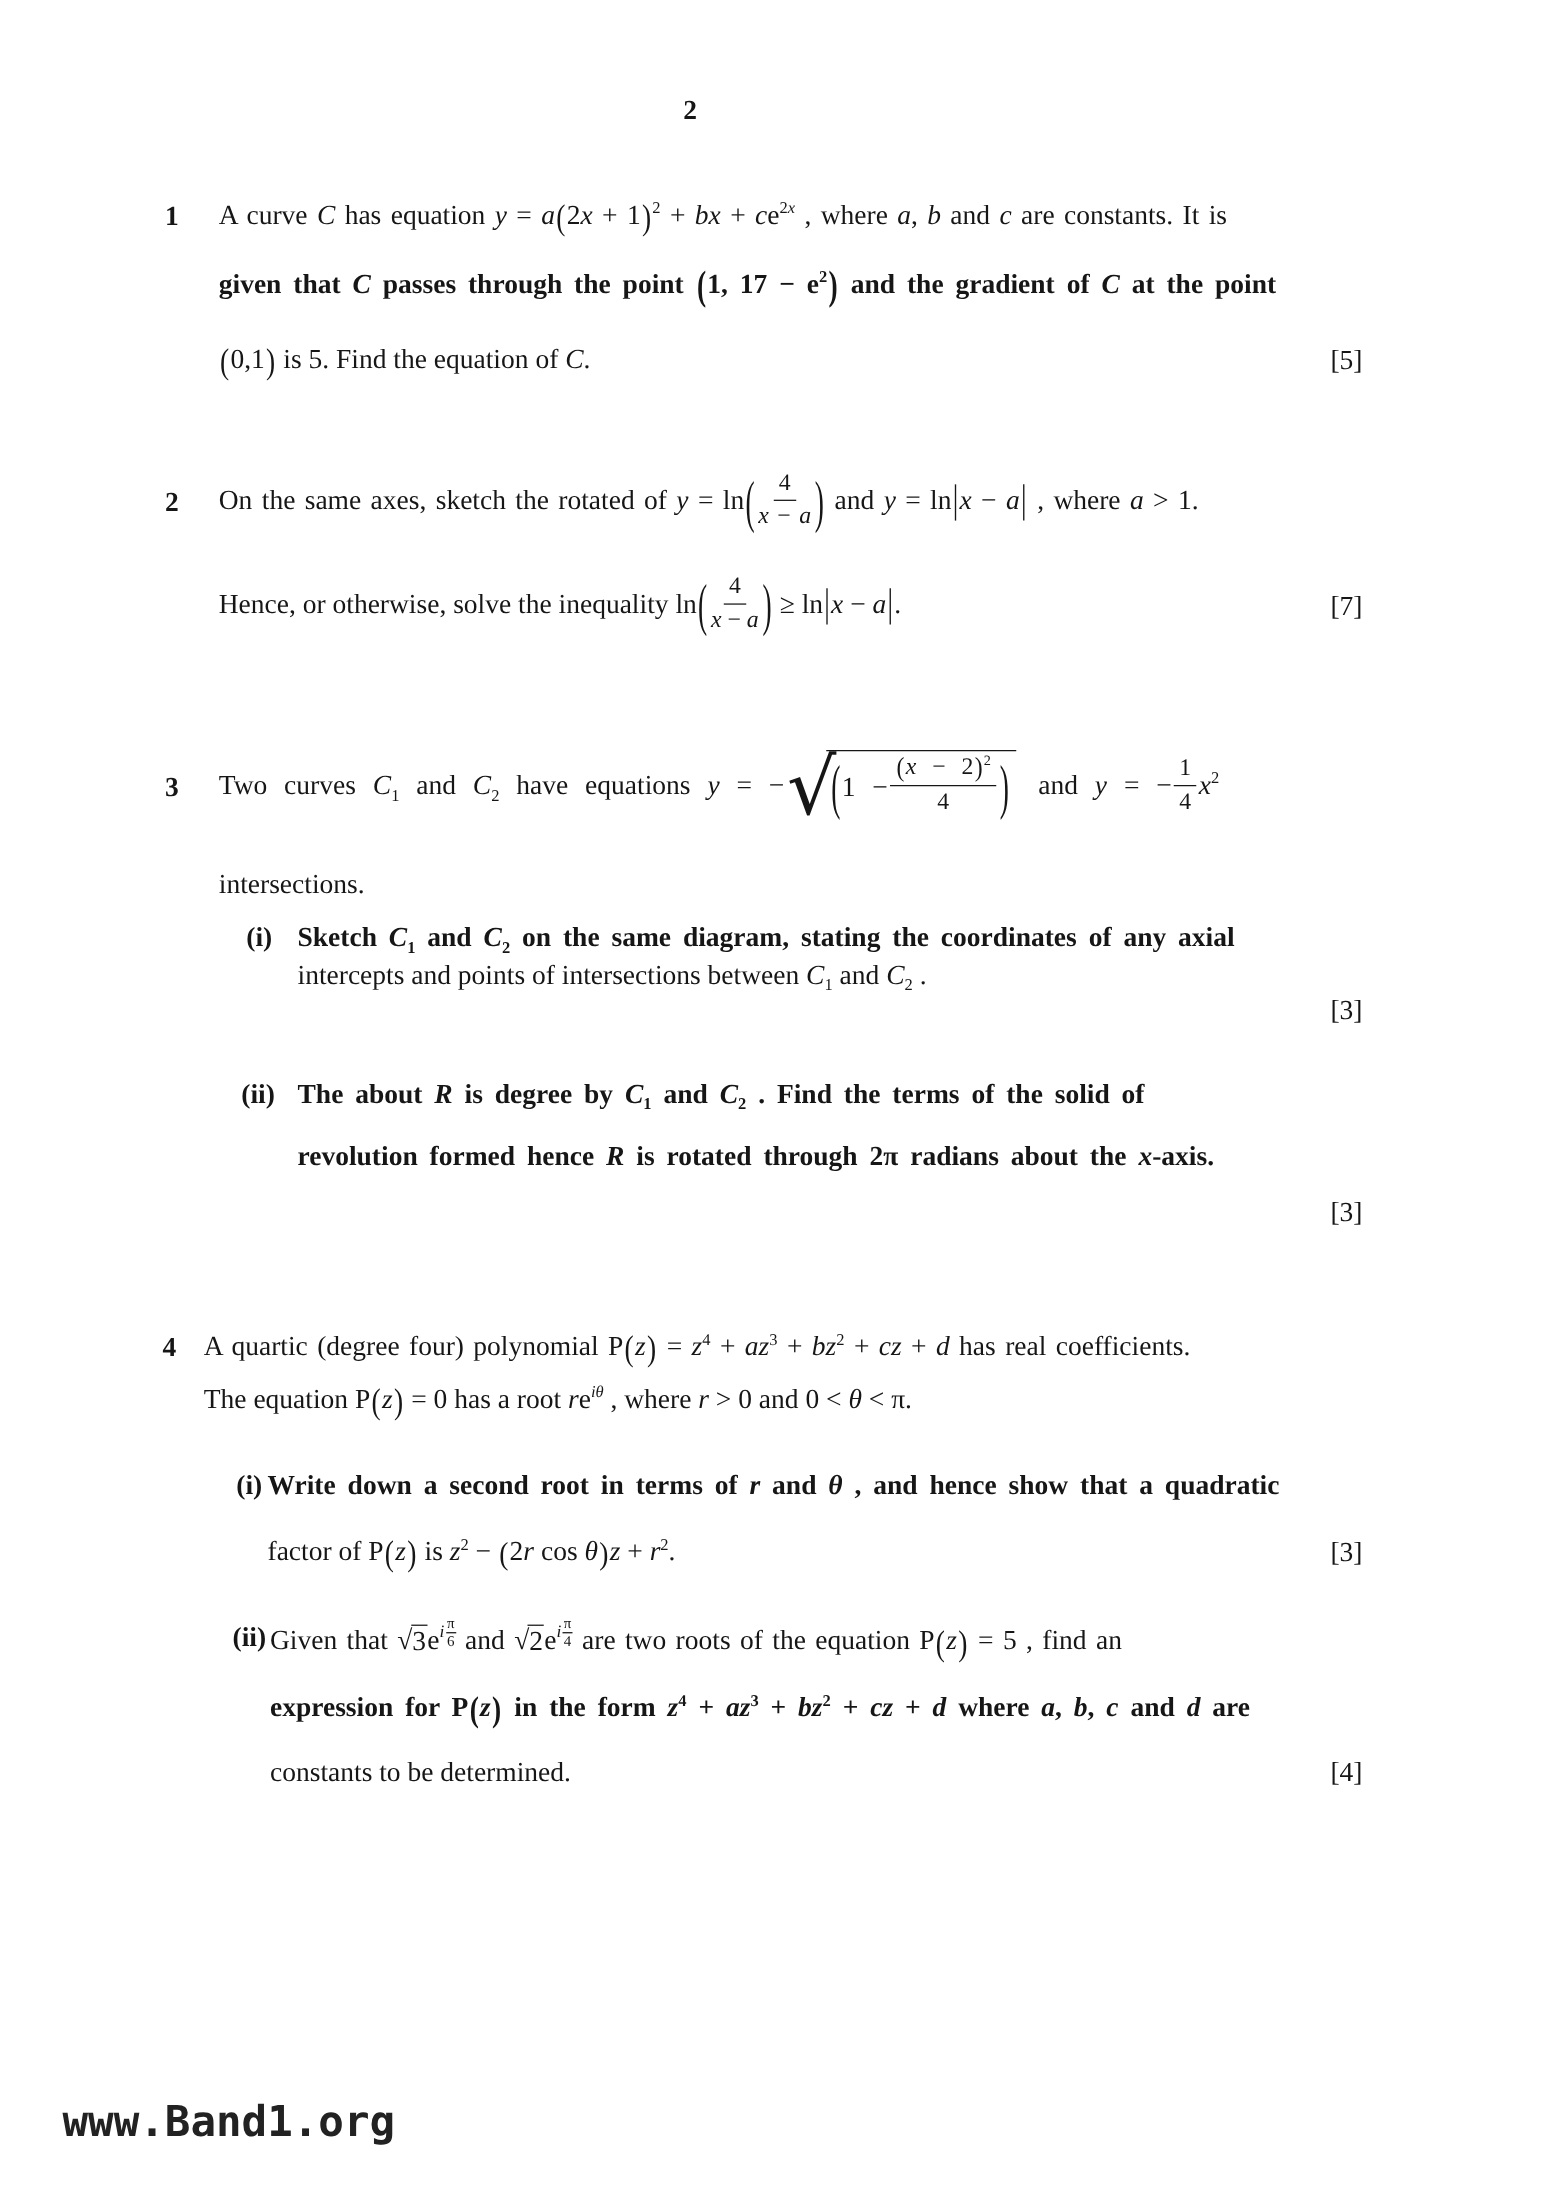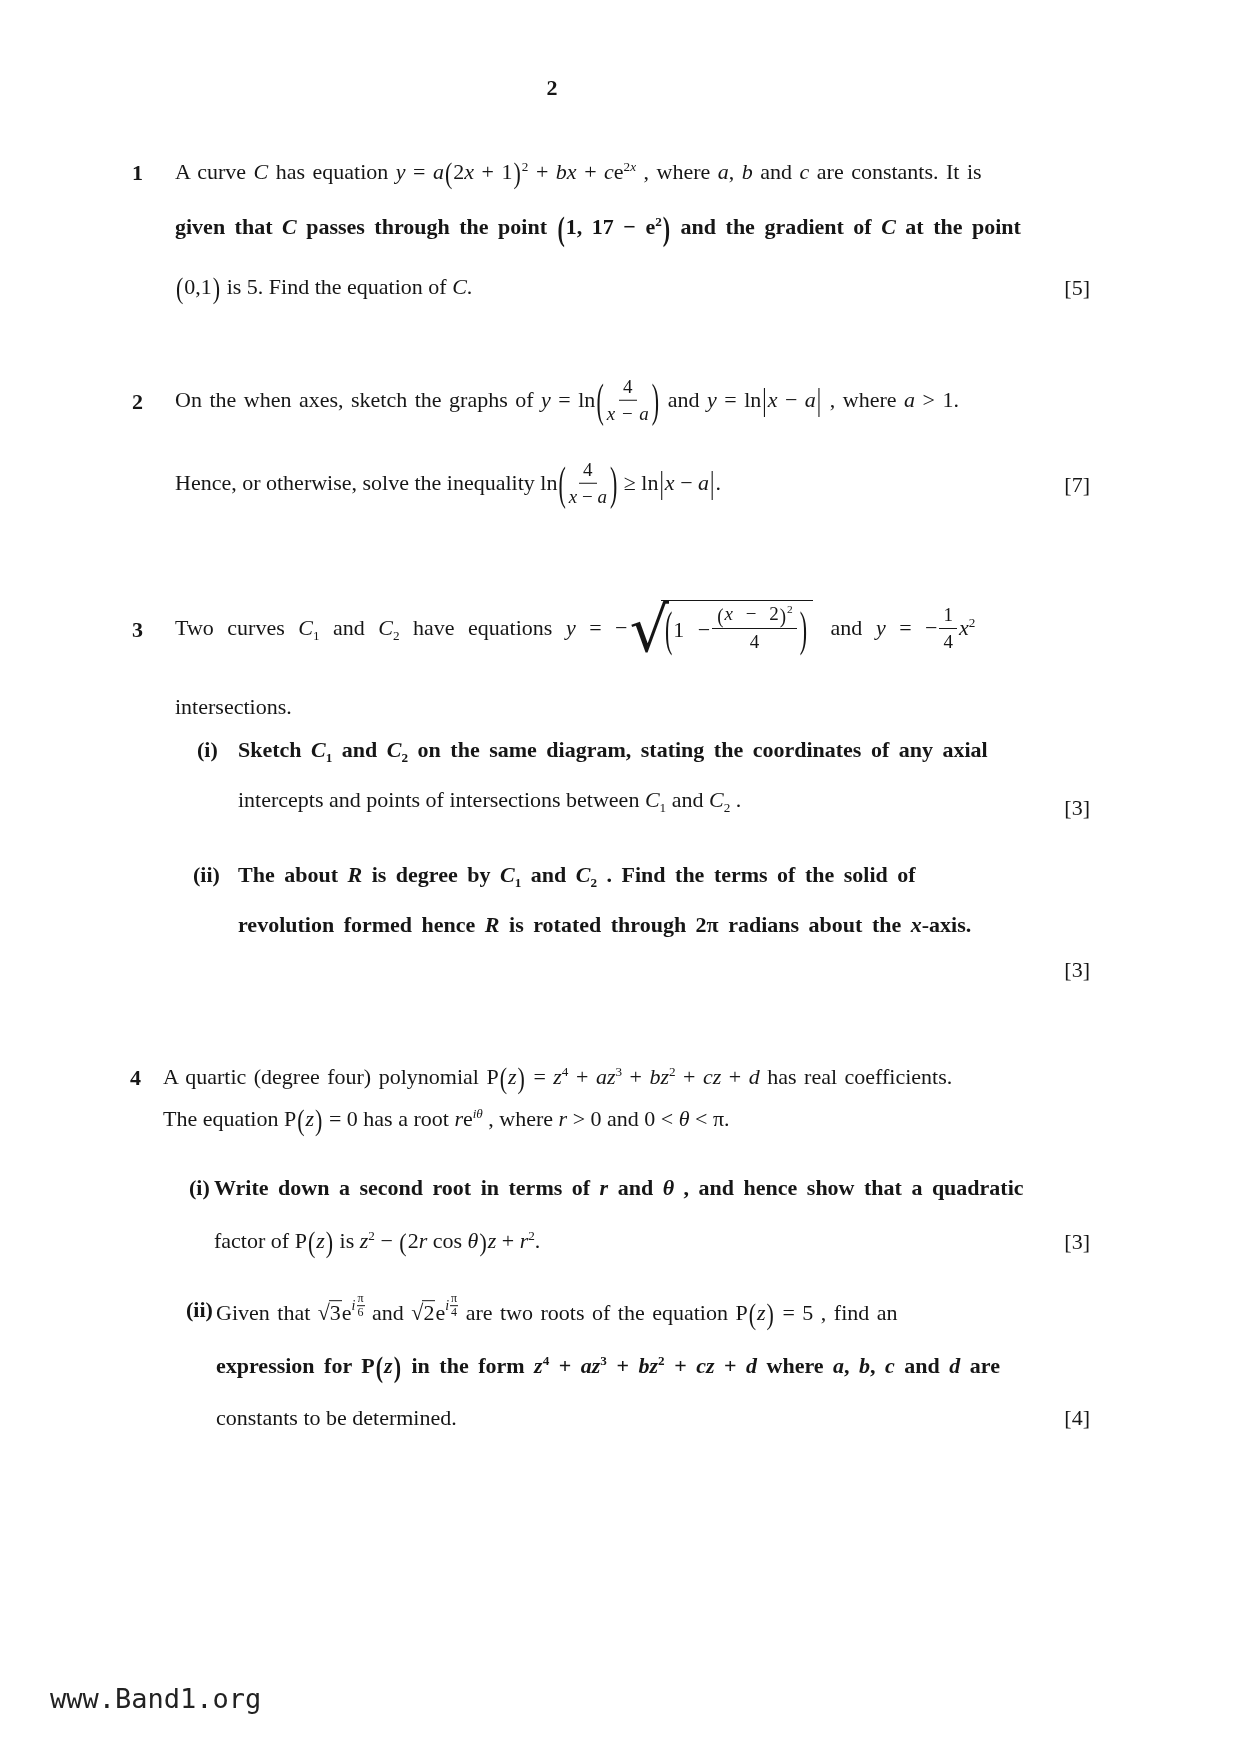--- a/index.html
+++ b/index.html
@@ -6,21 +6,21 @@
   .page {
     position:relative; width:1239px; height:1754px; background:#ffffff;
     font-family:"Liberation Serif", serif; font-size:22px; color:#161616;
     overflow:hidden;
   }
   .cline { position:absolute; white-space:nowrap; transform:translateY(-50%); }
   .qn, .plabel, .marks { position:absolute; transform:translateY(-50%); }
   .qn, .plabel { font-weight:bold; }
   .marks { right:149px; }
   .pageno { position:absolute; left:0; width:1104px; text-align:center; font-weight:bold; transform:translateY(-50%); }
-  .footer { position:absolute; font-family:"DejaVu Sans Mono", monospace; font-size:27px; color:#222; transform:translateY(-50%); }
+  .footer { position:absolute; font-family:"DejaVu Sans Mono", monospace; font-size:34px; color:#222; transform:translateY(-50%);font-weight:bold; }
   .it { font-style:italic; }
   .up { font-style:normal; }
 
   .ws2 { word-spacing:2px; }
   .ws4 { word-spacing:4px;font-weight:bold; }
   .ws8 { word-spacing:8px; }
 
   sup { font-size:60%; line-height:0; }
   sub { font-size:60%; line-height:0; }
 
@@ -56,21 +56,21 @@
   <section>
     <div class="qn" style="left:132px;top:173px">1</div>
     <div class="cline ws2" style="left:175px;top:173px"><span class="up">A curve </span><span class="it">C</span><span class="up"> has equation  </span><span class="it">y</span><span class="up"> = </span><span class="it">a</span><span class="bp" style="transform: scaleY(1.3);">(</span><span class="up">2</span><span class="it">x</span><span class="up"> + 1</span><span class="bp" style="transform: scaleY(1.3);">)</span><sup>2</sup><span class="up"> + </span><span class="it">bx</span><span class="up"> + </span><span class="it">c</span><span class="up">e</span><sup><span class="up">2</span><span class="it">x</span></sup><span class="up"> , where </span><span class="it">a</span><span class="up">, </span><span class="it">b</span><span class="up"> and </span><span class="it">c</span><span class="up">  are constants. It is</span></div>
     <div class="cline ws4" style="left:175px;top:228px"><span class="up">given that </span><span class="it">C</span><span class="up"> passes through the point </span><span class="bp" style="transform: scaleY(1.5);">(</span><span class="up">1,  17 − e</span><sup>2</sup><span class="bp" style="transform: scaleY(1.5);">)</span><span class="up"> and the gradient of </span><span class="it">C</span><span class="up"> at the point</span></div>
     <div class="cline" style="left:175px;top:288px"><span class="bp" style="transform: scaleY(1.3);">(</span><span class="up">0,1</span><span class="bp" style="transform: scaleY(1.3);">)</span><span class="up"> is 5.  Find the equation of </span><span class="it">C</span><span class="up">.</span></div>
     <div class="marks" style="top:288px">[5]</div>
   </section>
 
   <section>
     <div class="qn" style="left:132px;top:402px">2</div>
-    <div class="cline ws2" style="left:175px;top:402px"><span class="up">On the when axes, sketch the graphs of  </span><span class="it">y</span><span class="up"> = ln</span><span class="bp" style="transform: scaleY(2.1);">(</span><span class="frac">
+    <div class="cline ws2" style="left:175px;top:402px"><span class="up">On the same axes, sketch the rotated of  </span><span class="it">y</span><span class="up"> = ln</span><span class="bp" style="transform: scaleY(2.1);">(</span><span class="frac">
           <span class="fn"><span class="up">4</span></span>
           <span class="fd"><span class="it">x</span><span class="up"> − </span><span class="it">a</span></span>
         </span><span class="bp" style="transform: scaleY(2.1);">)</span><span class="up"> and  </span><span class="it">y</span><span class="up"> = ln</span><span class="tbar">|</span><span class="it">x</span><span class="up"> − </span><span class="it">a</span><span class="tbar">|</span><span class="up"> , where </span><span class="it">a</span><span class="up"> &gt; 1.</span></div>
     <div class="cline" style="left:175px;top:485px"><span class="up">Hence, or otherwise, solve the inequality  ln</span><span class="bp" style="transform: scaleY(2.1);">(</span><span class="frac">
           <span class="fn"><span class="up">4</span></span>
           <span class="fd"><span class="it">x</span><span class="up"> − </span><span class="it">a</span></span>
         </span><span class="bp" style="transform: scaleY(2.1);">)</span><span class="up"> ≥ ln</span><span class="tbar">|</span><span class="it">x</span><span class="up"> − </span><span class="it">a</span><span class="tbar">|</span><span class="up">.</span></div>
     <div class="marks" style="top:485px">[7]</div>
   </section>
 
@@ -88,21 +88,21 @@
             <span class="bp" style="transform: scaleY(2.2);">)</span>
           </span>
         </span><span class="up">  and  </span><span class="it">y</span><span class="up"> = −</span><span class="frac">
           <span class="fn"><span class="up">1</span></span>
           <span class="fd"><span class="up">4</span></span>
         </span><span class="it">x</span><sup>2</sup></div>
     <div class="cline" style="left:175px;top:707px">intersections.</div>
 
     <div class="plabel" style="left:197px;top:750px">(i)</div>
     <div class="cline ws4" style="left:238px;top:750px"><span class="up">Sketch </span><span class="it">C</span><sub>1</sub><span class="up"> and </span><span class="it">C</span><sub>2</sub><span class="up"> on the same diagram, stating the coordinates of any axial</span></div>
-    <div class="cline" style="left:238px;top:800px"><span class="up">intercepts and points of intersections between </span><span class="it">C</span><sub>1</sub><span class="up"> and </span><span class="it">C</span><sub>2</sub><span class="up"> .</span></div>
+    <div class="cline" style="left:238px;top:780px"><span class="up">intercepts and points of intersections between </span><span class="it">C</span><sub>1</sub><span class="up"> and </span><span class="it">C</span><sub>2</sub><span class="up"> .</span></div>
     <div class="marks" style="top:808px">[3]</div>
 
     <div class="plabel" style="left:193px;top:875px">(ii)</div>
     <div class="cline ws4" style="left:238px;top:875px"><span class="up">The about </span><span class="it">R</span><span class="up"> is degree by </span><span class="it">C</span><sub>1</sub><span class="up"> and </span><span class="it">C</span><sub>2</sub><span class="up"> . Find the terms of the solid of</span></div>
     <div class="cline ws4" style="left:238px;top:925px"><span class="up">revolution formed hence </span><span class="it">R</span><span class="up"> is rotated through 2π radians about the </span><span class="it">x</span><span class="up">-axis.</span></div>
     <div class="marks" style="top:970px">[3]</div>
   </section>
 
   <section>
     <div class="qn" style="left:130px;top:1078px">4</div>

